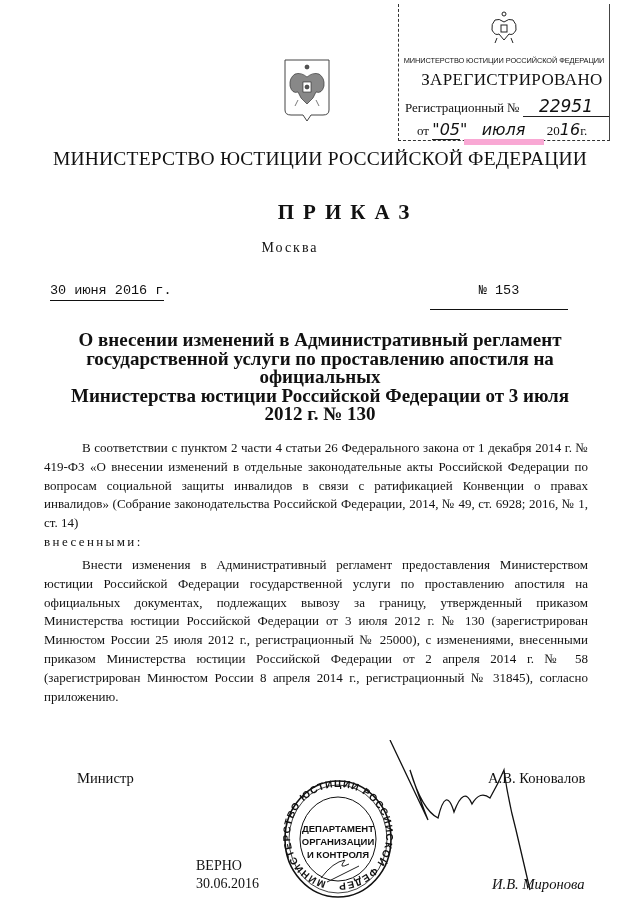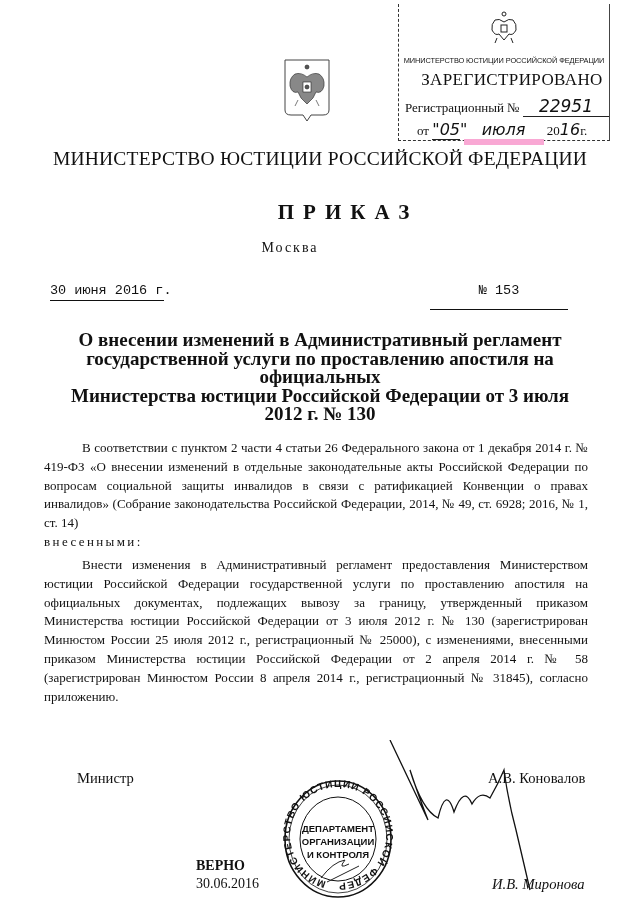--- a/index.html
+++ b/index.html
@@ -31,21 +31,21 @@
   .subject { left: 60px; top: 331px; width: 520px; text-align: center; font-weight: bold; font-size: 19px; line-height: 18.6px; }
 
   .para { left: 44px; width: 544px; font-size: 13px; line-height: 18.8px; text-align: justify; }
   .para-1 { top: 439px; }
   .para-2 { top: 556px; }
   .indent { text-indent: 38px; }
   .spaced { letter-spacing: 2.4px; }
 
   .sig-title { left: 45px; top: 770px; font-size: 14.6px; margin-left: 32px; }
   .sig-name { left: 488px; top: 770px; font-size: 14.6px; }
-  .cert-label { left: 196px; top: 858px; font-weight: bold; font-size: 14px; }
+  .cert-label { left: 196px; top: 858px; font-weight: normal; font-size: 14px; }
   .cert-date { left: 196px; top: 876px; font-size: 14px; }
   .cert-name { left: 492px; top: 876px; font-size: 14.6px; font-style: italic; }
 
   .seal { left: 283px; top: 778px; width: 110px; height: 122px; }
   .signature { left: 380px; top: 740px; width: 170px; height: 165px; }
 </style>
 </head>
 <body>
 
 <div class="abs reg-box">

